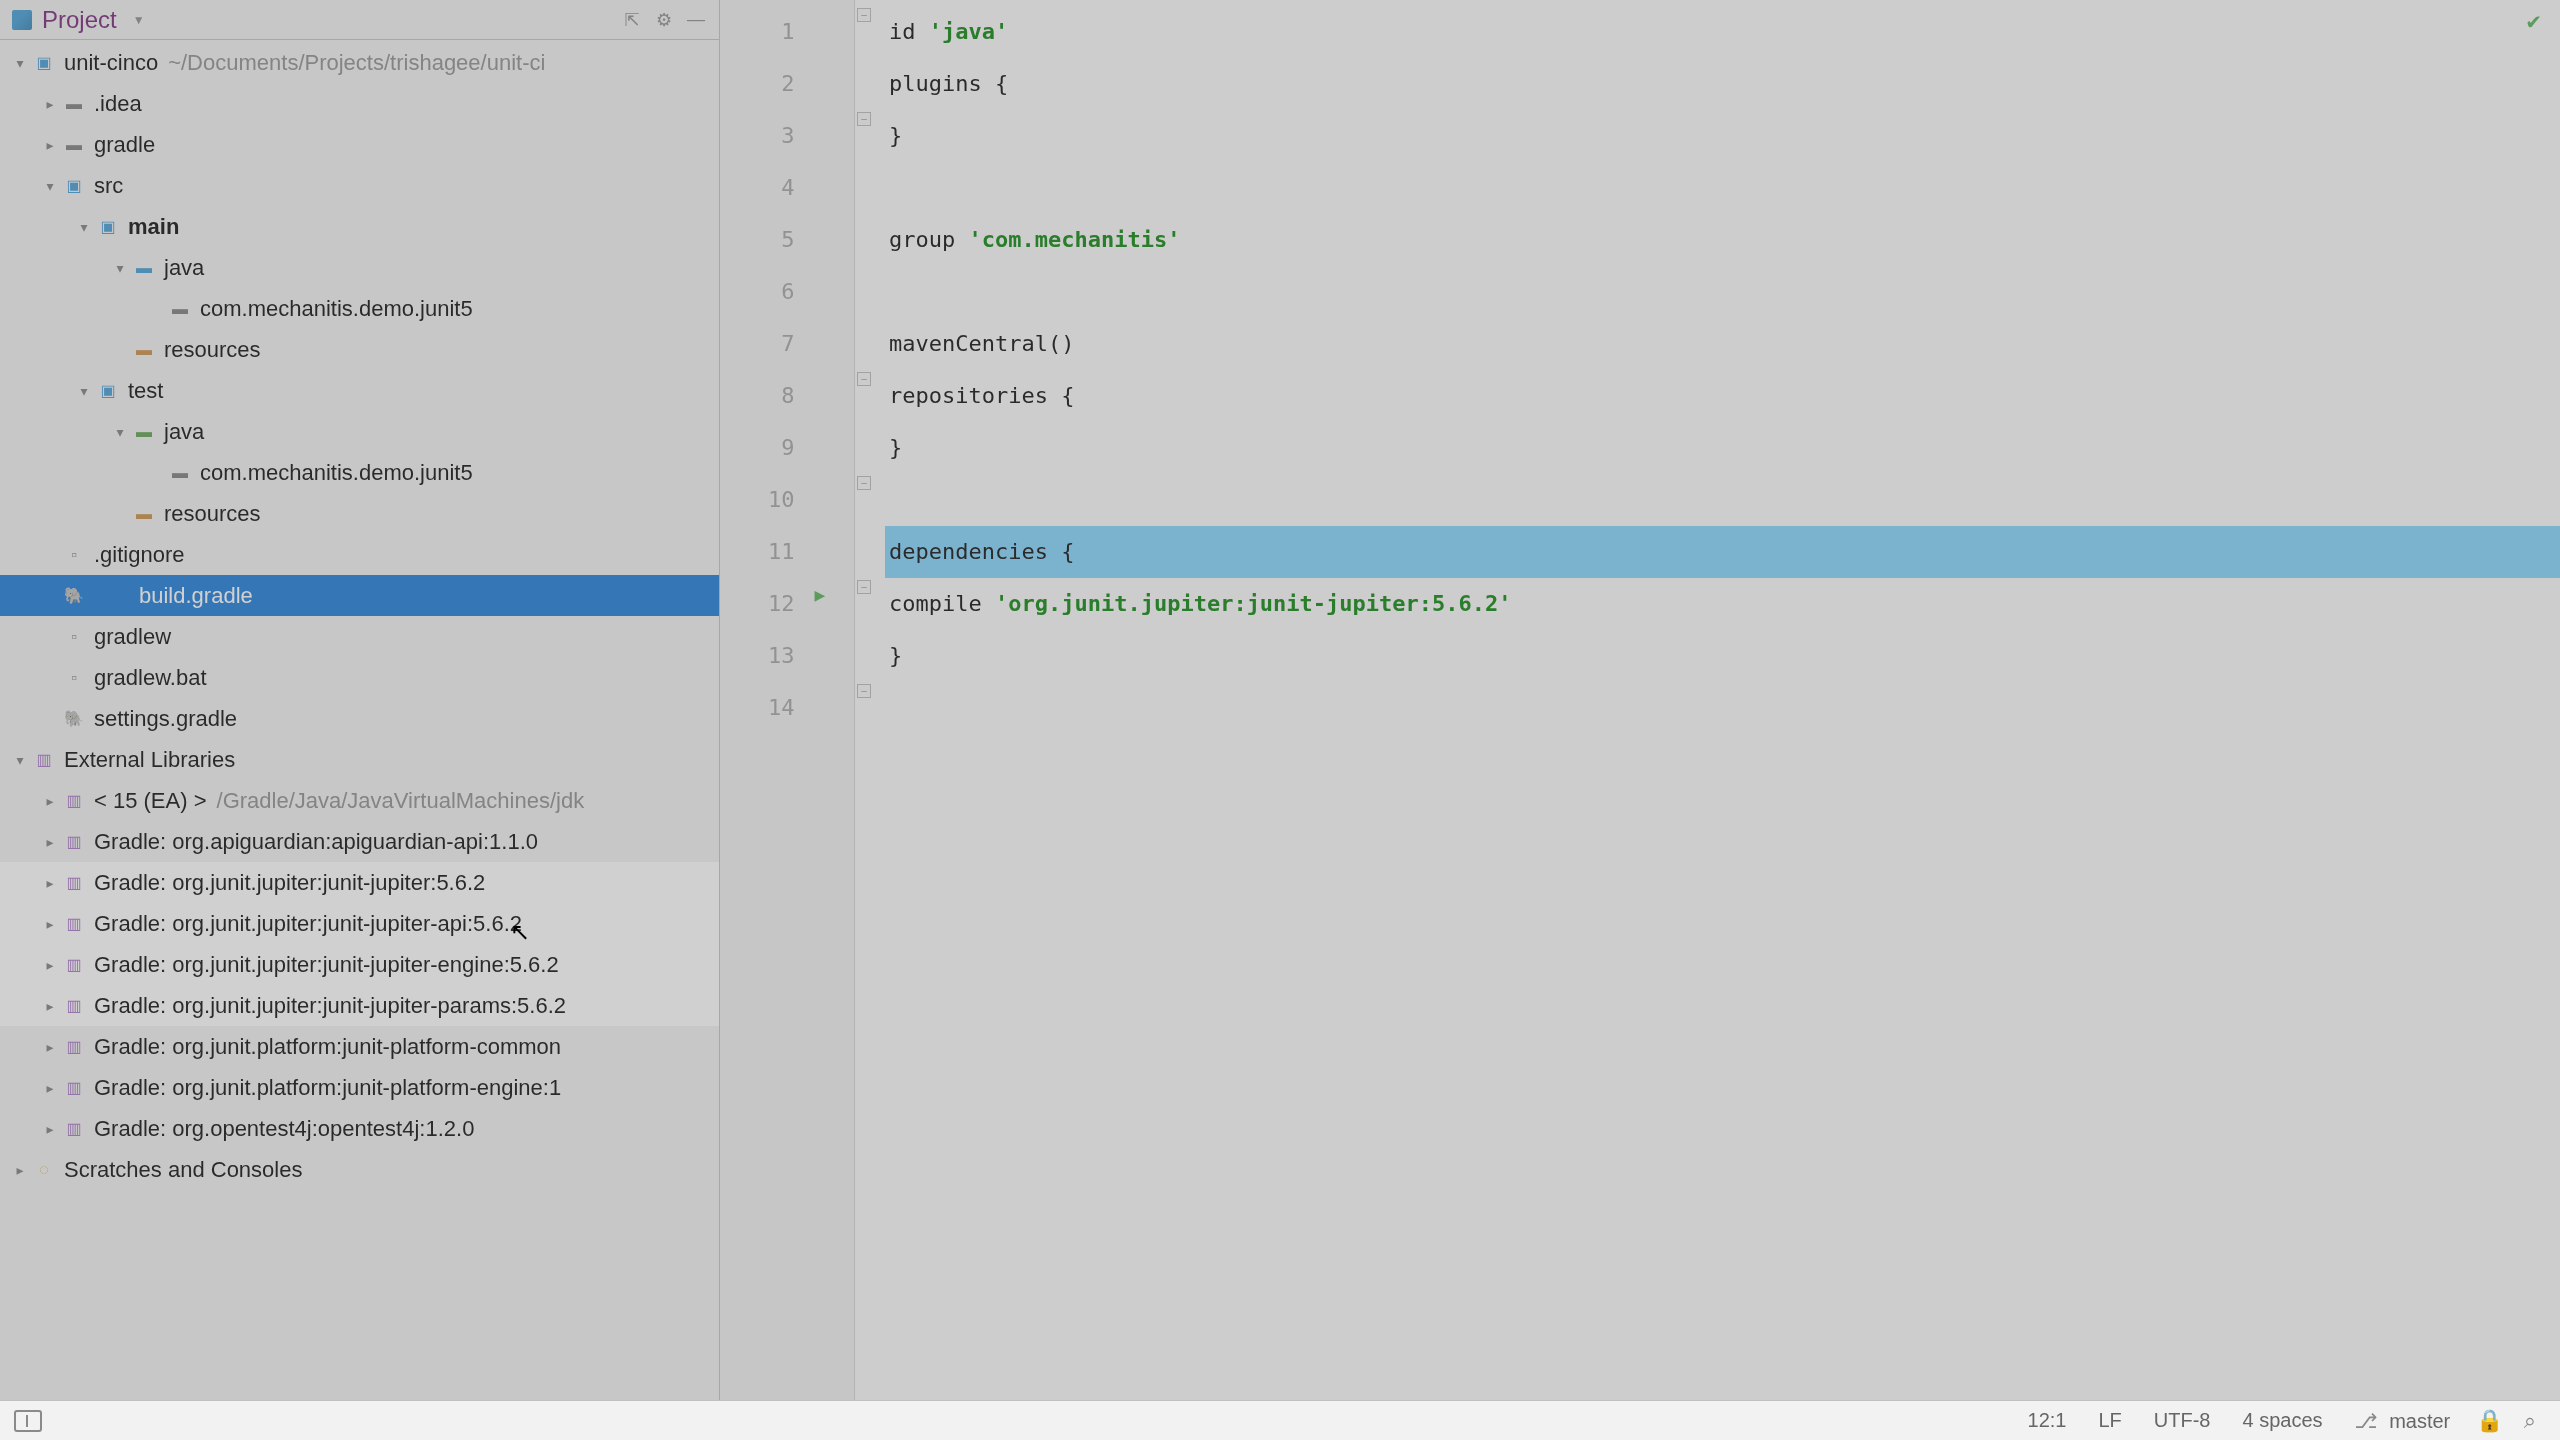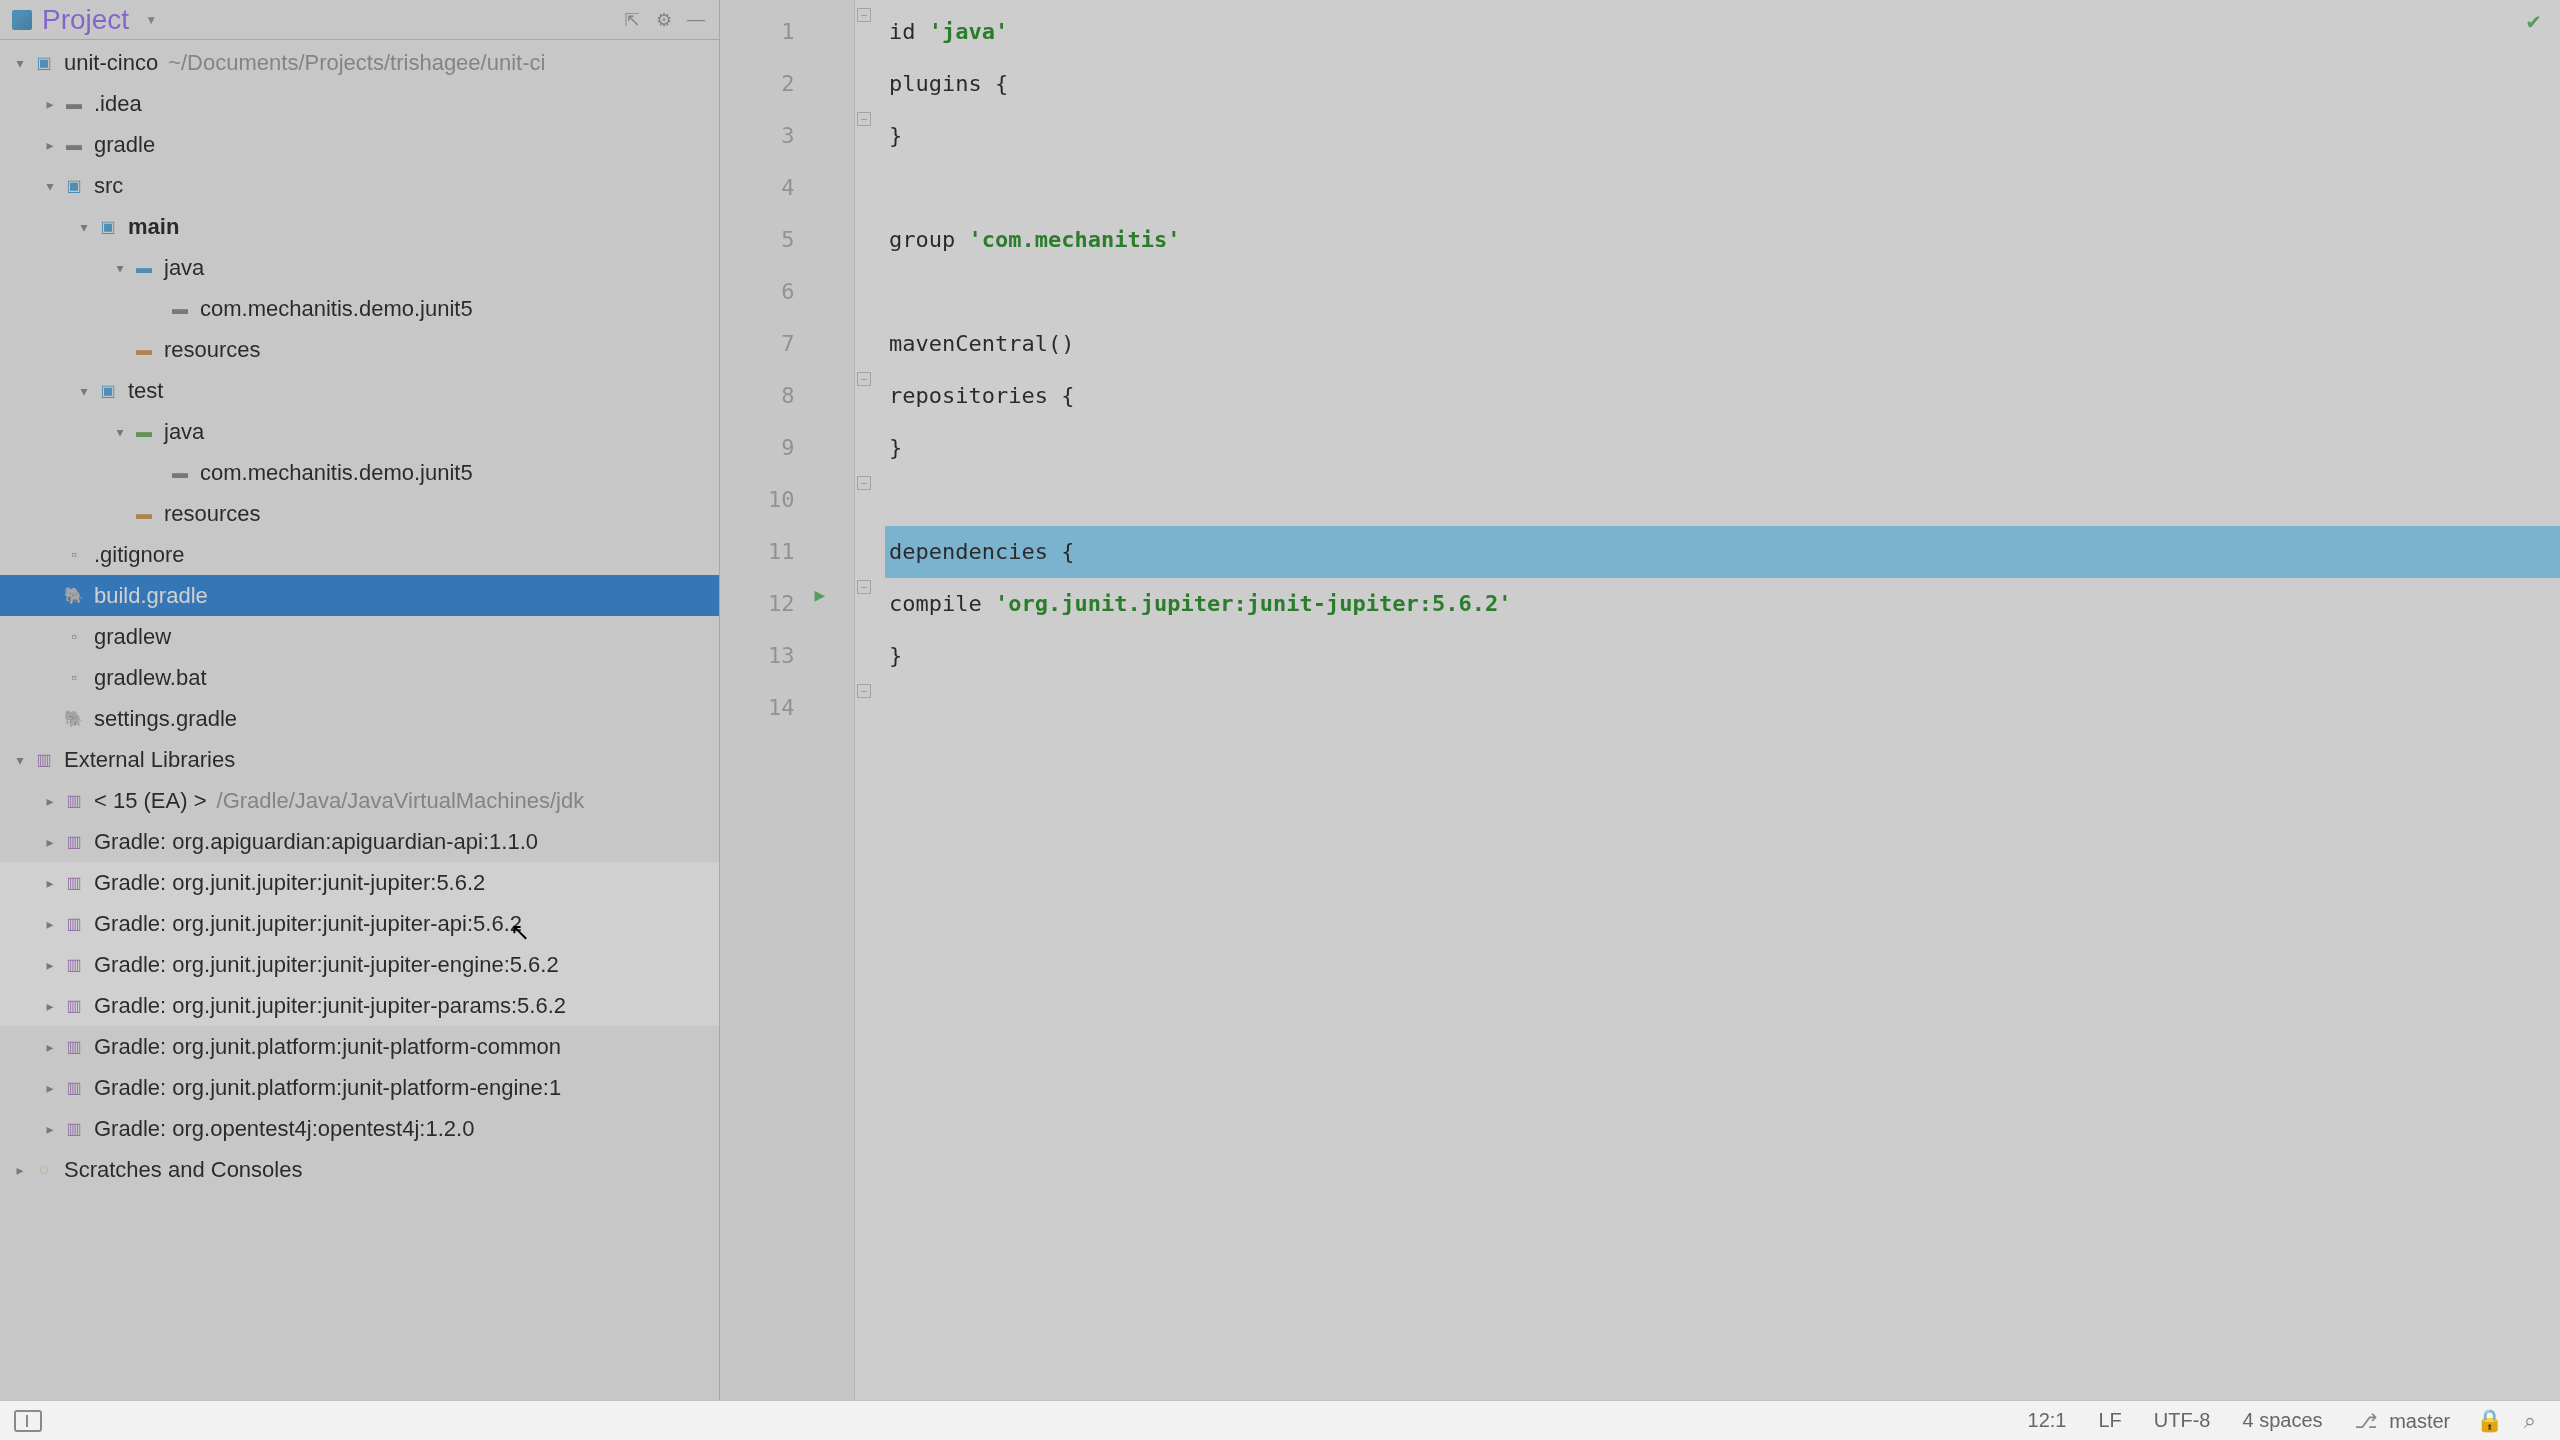--- a/index.html
+++ b/index.html
@@ -43,22 +43,22 @@
       padding: 0 12px;
       gap: 10px;
       border-bottom: 1px solid #c0c0c0;
     }
     .project-icon {
       width: 20px; height: 20px;
       background: linear-gradient(135deg,#3998d4 40%, #2b7db0 100%);
       border-radius: 2px;
     }
     .sidebar-title {
-      font-size: 28px;
-      color: #8b5cf6;
+      font-size: 24px;
+      color: #701a75;
     }
     .sidebar-header .dropdown-arrow { color: #888; margin-left:6px; font-size: 12px;}
     .sidebar-header-spacer { flex: 1; }
     .sidebar-header .header-icon { width: 22px; text-align:center; color:#8a8a8a; font-size:18px; cursor:pointer;}
 
     .tree { padding-top: 2px; font-size: 22px; position:relative;}
     .tree-row {
       height: 41px;
       display: flex;
       align-items: center;
@@ -91,21 +91,21 @@
     .icon-folder { color:#79797a;}
     .icon-folder-src { color:#3998d4;}
     .icon-folder-test { color:#589b47;}
     .icon-folder-res { color:#c78a3c;}
     .icon-module { color:#3998d4;}
     .icon-lib { color:#a371c4;}
     .icon-gradle { color:#888;}
     .icon-file { color:#888;}
     .icon-scratch { color:#d69b2a;}
     .node-label { color:#000; }
-    .tree-row.selected .node-label { color:#fff; }
+    .tree-row.selected .node-label { color:#fff;margin-left:45px; }
     .node-subpath { color:#8a8a8a; margin-left:10px; }
 
     
     .editor {
       flex: 1;
       display: flex;
       background: #fafafa;
       position: relative;
     }
     .gutter {

